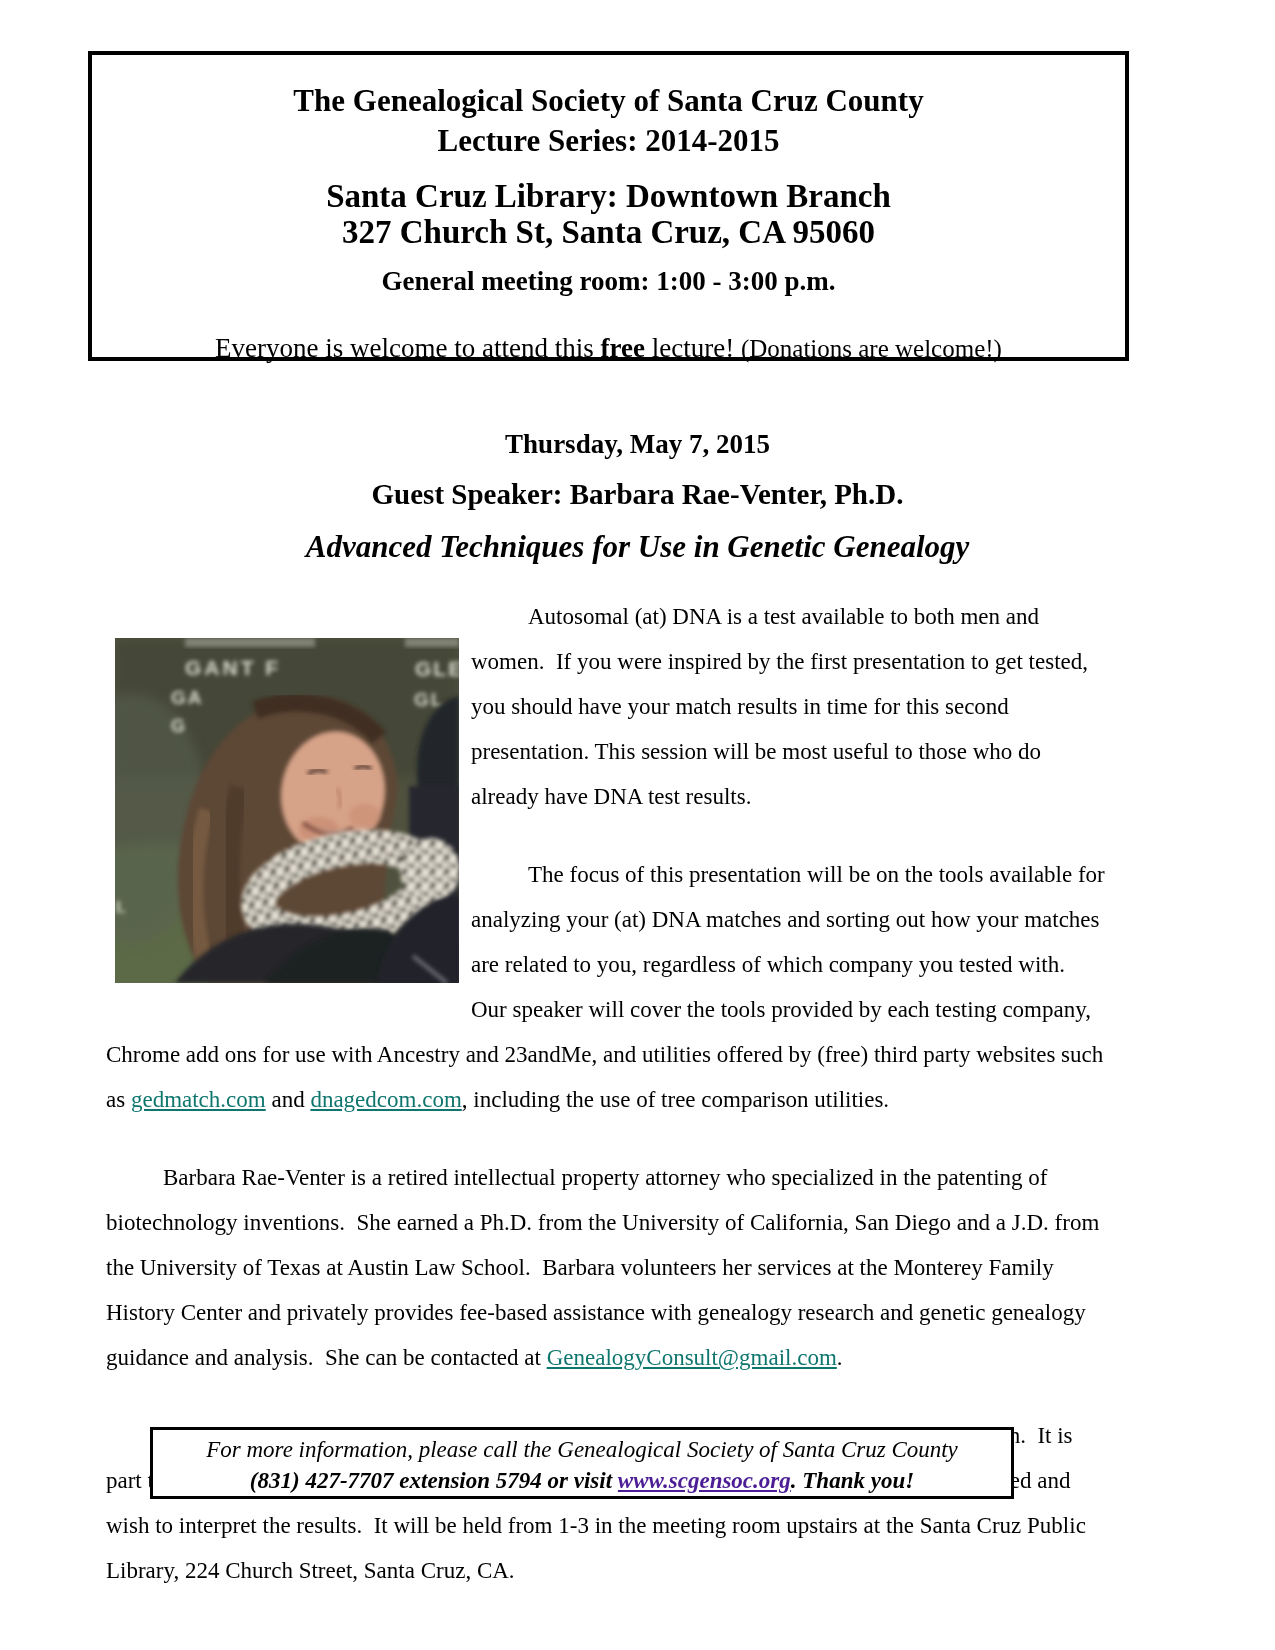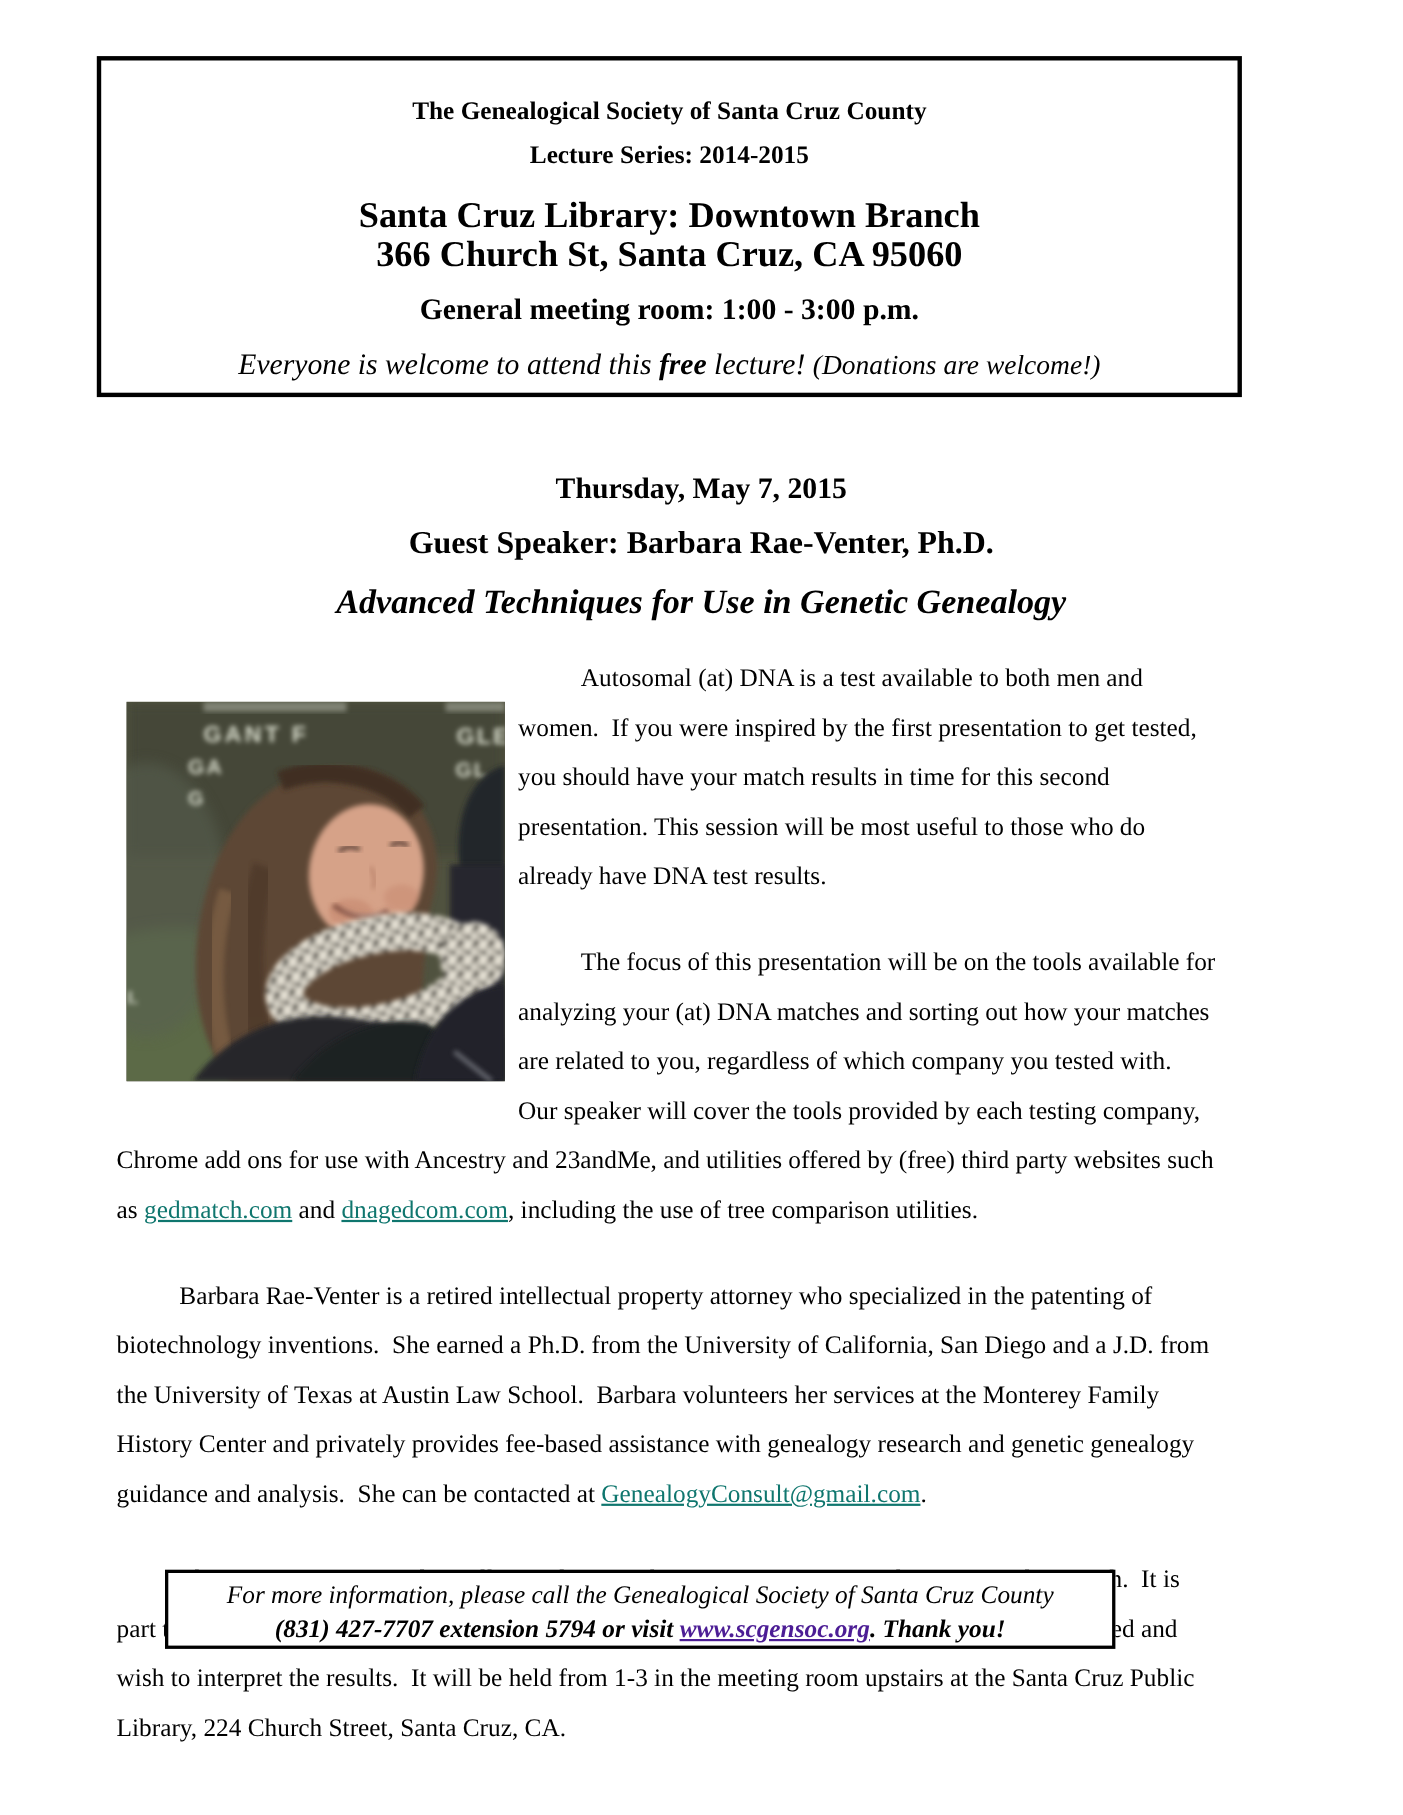--- a/index.html
+++ b/index.html
@@ -8,24 +8,24 @@
     width:1275px; height:1650px; position:relative;
     font-family:"Liberation Serif", serif; color:#000;
     overflow:hidden;
   }
 
   
   .header-box {
     position:absolute; left:88px; top:51px; width:1041px; height:310px;
     border:4px solid #000; text-align:center; background:#fff;
   }
-  .hb-title  { margin-top:26px; font-size:23px; font-weight:bold; line-height:40px; }
+  .hb-title  { margin-top:26px; font-size:31px; font-weight:bold; line-height:40px; }
   .hb-venue  { margin-top:17px; font-size:33px; font-weight:bold; line-height:36px; }
   .hb-room   { margin-top:13px; font-size:27px; font-weight:bold; line-height:36px; }
-  .hb-welcome{ margin-top:15px; font-size:27px; font-style:italic; line-height:34px; }
+  .hb-welcome{ margin-top:32px; font-size:27px; line-height:34px; }
   .hb-welcome .free { font-weight:bold; }
   .hb-welcome .paren { font-size:25px; }
 
   
   .event-date, .event-speaker, .event-title {
     position:absolute; left:0; width:100%; text-align:center; font-weight:bold;
   }
   .event-date    { top:429px; font-size:27px; }
   .event-speaker { top:478px; font-size:29px; }
   .event-title   { top:529px; font-size:31px; font-style:italic; }
@@ -56,21 +56,21 @@
 
 <div>
 
   <div class="header-box">
     <div class="hb-title">
       <div>The Genealogical Society of Santa Cruz County</div>
       <div>Lecture Series: 2014-2015</div>
     </div>
     <div class="hb-venue">
       <div>Santa Cruz Library: Downtown Branch</div>
-      <div>366 Church St, Santa Cruz, CA 95060</div>
+      <div>327 Church St, Santa Cruz, CA 95060</div>
     </div>
     <div class="hb-room">General meeting room: 1:00 - 3:00 p.m.</div>
     <div class="hb-welcome"><span>Everyone is welcome to attend this </span><span class="free">free</span><span> lecture! </span><span class="paren">(Donations are welcome!)</span></div>
   </div>
 
   <div class="event-date">Thursday, May 7, 2015</div>
   <div class="event-speaker">Guest Speaker: Barbara Rae-Venter, Ph.D.</div>
   <div class="event-title">Advanced Techniques for Use in Genetic Genealogy</div>
 
   <div class="body-copy">

